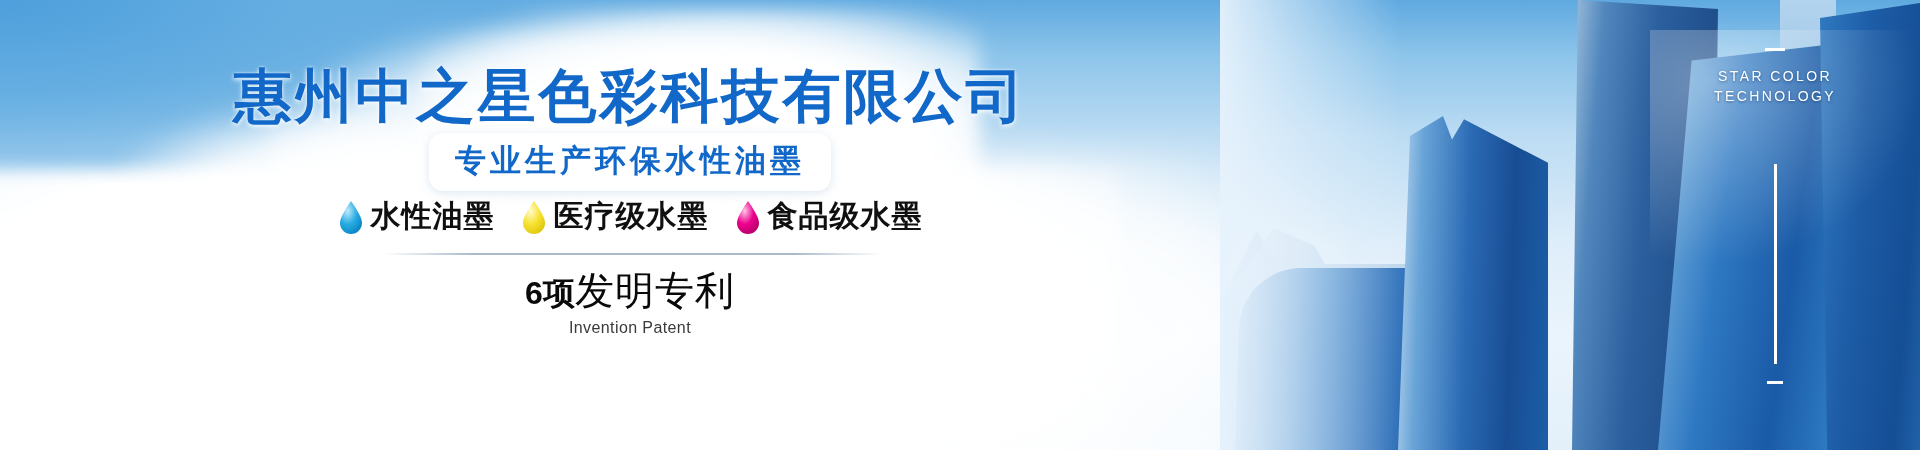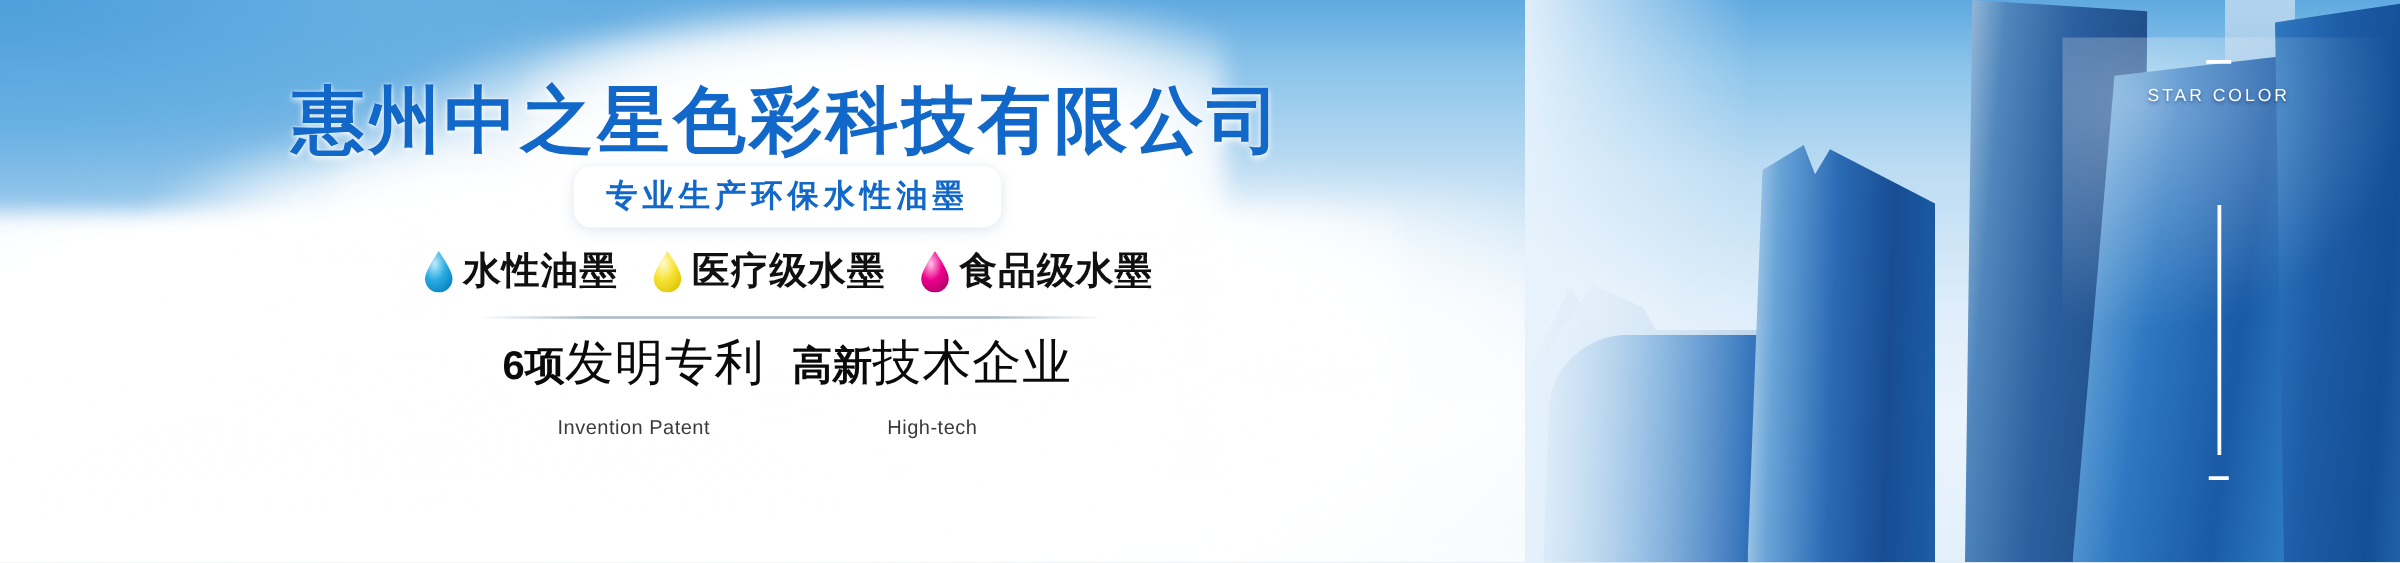--- a/index.html
+++ b/index.html
@@ -176,21 +176,21 @@
     text-shadow:0 2px 5px rgba(255,255,255,.85), 0 0 2px rgba(255,255,255,.9);
     white-space:nowrap;
   }
   .pillrow{
     position:absolute;top:133px;width:1260px;text-align:center;
   }
   .pill{
     display:inline-block;background:#ffffff;
     border-radius:14px;
     padding:7px 26px 9px;
-    font-size:25px;font-weight:bold;letter-spacing:4px;
+    font-size:31px;font-weight:bold;letter-spacing:4px;
     color:#1268c8;
     box-shadow:0 2px 10px rgba(120,160,200,.25);
   }
   .drops{
     position:absolute;top:196px;width:1260px;
     display:flex;justify-content:center;align-items:center;gap:26px;text-align:center;
   }
   .drop-item{display:flex;align-items:center;gap:7px;}
   .drop-label{
     font-size:30px;font-weight:bold;color:#101010;letter-spacing:1px;
@@ -205,21 +205,21 @@
     display:flex;justify-content:center;align-items:flex-start;gap:22px;
   }
   .badge{text-align:center;}
   .badge-cn{
     font-size:38px;color:#0a0a0a;white-space:nowrap;line-height:46px;
     text-shadow:0 1px 3px rgba(255,255,255,.7);
   }
   .badge-cn .big{font-size:32px;font-weight:bold;letter-spacing:0px;}
   .badge-cn .sm{font-size:39px;font-weight:normal;letter-spacing:1px;}
   .badge-en{
-    font-size:16px;color:#3a3a3a;margin-top:19px;letter-spacing:.4px;
+    font-size:16px;color:#3a3a3a;margin-top:3px;letter-spacing:.4px;
     text-shadow:0 1px 2px rgba(255,255,255,.8);
   }
 </style>
 </head>
 <body>
 
 <div class="banner">
 
   <div class="sky">
     <div class="sky-corner"></div>
@@ -248,20 +248,21 @@
     <div class="bld b-center glass"></div>
     <div class="bld b-tall glass"></div>
     <div class="bld b-front glass"></div>
     <div class="bld b-right glass"></div>
     <div class="shine"></div>
     <div class="bld-fade"></div>
 
     <div class="tick tick-top"></div>
     <div class="bcap">
       <div>STAR COLOR</div>
+      <div>TECHNOLOGY</div>
     </div>
     <div class="tick tick-line"></div>
     <div class="tick tick-bot"></div>
   </div>
 
   <div class="content">
 
     <div class="title">惠州中之星色彩科技有限公司</div>
 
     <div class="pillrow">
@@ -312,22 +313,16 @@
 
     <div class="divider"></div>
 
     <div class="badges">
       <div class="badge">
         <div class="badge-cn">
           <span class="big">6项</span><span class="sm">发明专利</span>
         </div>
         <div class="badge-en">Invention Patent</div>
       </div>
-      <div class="badge">
-        <div class="badge-cn">
-          <span class="big">高新</span><span class="sm">技术企业</span>
-        </div>
-        <div class="badge-en">High-tech</div>
-      </div>
     </div>
 
   </div>
 </div>
 
 </body></html>

